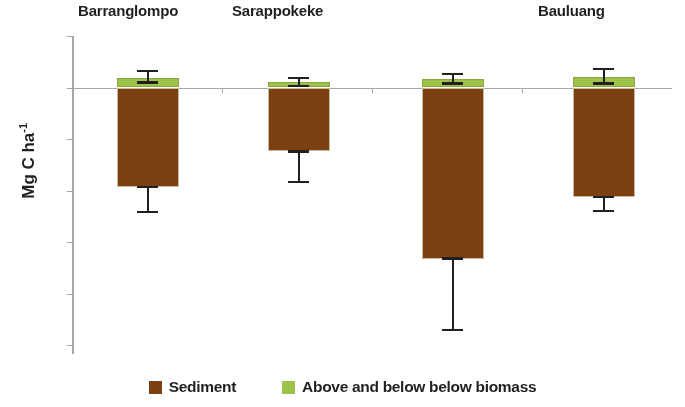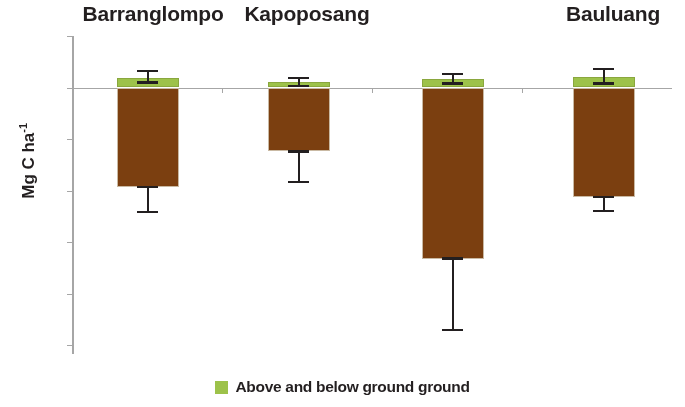--- a/index.html
+++ b/index.html
@@ -27,22 +27,21 @@
     position: absolute;
     left: 88px;
     top: 2px;
     width: 580px;
     height: 24px;
   }
   .top-label {
     position: absolute;
     top: 0;
     width: 150px;
-    text-align: center;
-    font-size: 21px;
+    font-size: 15px;
     font-weight: bold;
     color: #231f20;
     letter-spacing: -0.2px;
     white-space: nowrap;
   }
 
   
   .y-axis-title {
     position: absolute;
     left: -52px;
@@ -154,21 +153,21 @@
     white-space: nowrap;
   }
 </style>
 </head>
 <body>
 
 <div id="chart-root">
 
   <div class="top-labels">
     <div class="top-label" style="left:-10px">Barranglompo</div>
-    <div class="top-label" style="left:144px">Kapoposang</div>
+    <div class="top-label" style="left:144px">Sarappokeke</div>
     <div class="top-label" style="left:450px">Bauluang</div>
   </div>
 
   <div class="y-axis-title">
     <span>Mg C ha</span><sup>-1</sup>
   </div>
 
   <div class="plot">
 
     <div class="axis-line"></div>
@@ -238,18 +237,22 @@
     <div class="err-cap" style="left:521px; width:21px; top:174.0px"></div>
 
     <div class="err-line" style="left:531.1px; top:33.0px; height:14.4px"></div>
     <div class="err-cap" style="left:521px; width:21px; top:32.0px"></div>
     <div class="err-cap" style="left:521px; width:21px; top:46.4px"></div>
 
   </div>
 
   <div class="legend">
     <div class="legend-item">
+      <span class="legend-swatch sediment"></span>
+      <span class="legend-text">Sediment</span>
+    </div>
+    <div class="legend-item">
       <span class="legend-swatch biomass"></span>
-      <span class="legend-text">Above and below ground ground</span>
+      <span class="legend-text">Above and below below biomass</span>
     </div>
   </div>
 
 </div>
 
 </body></html>

